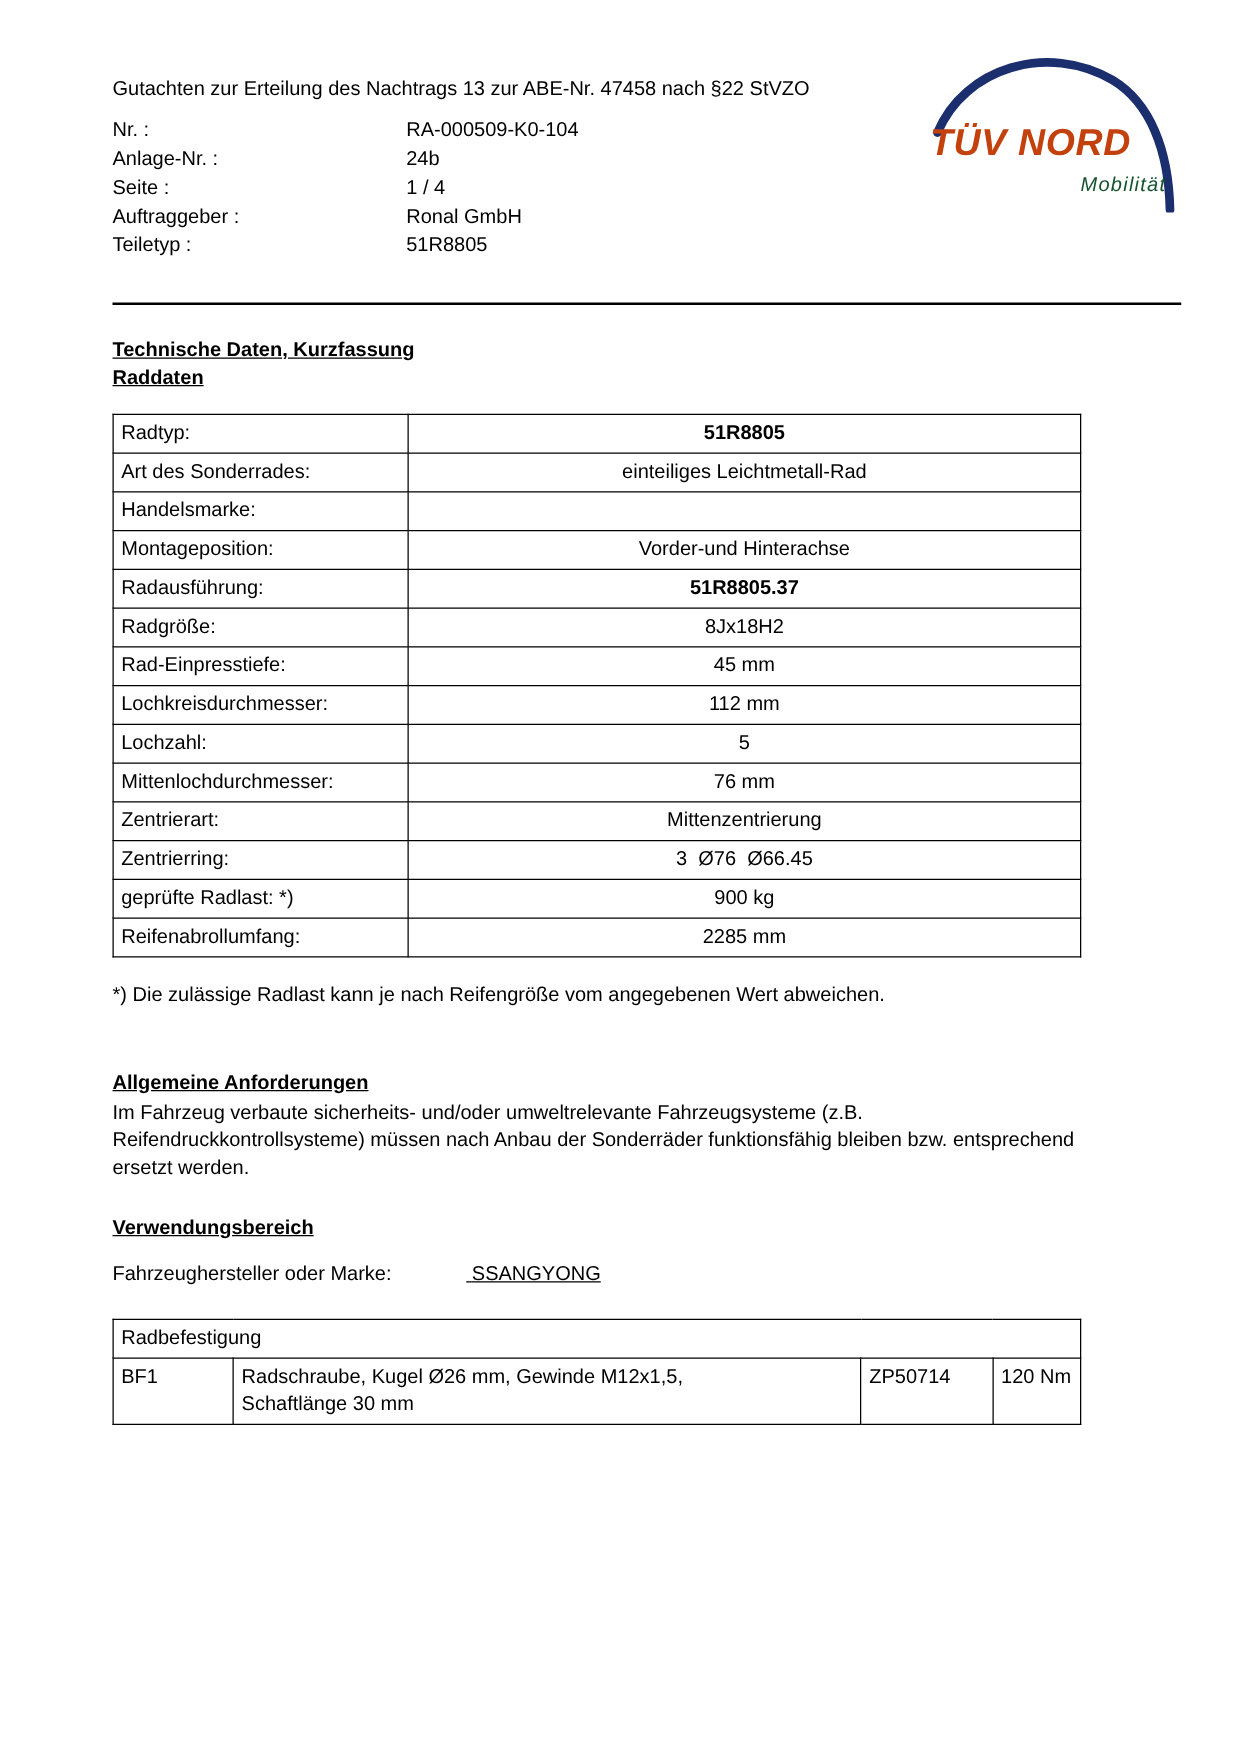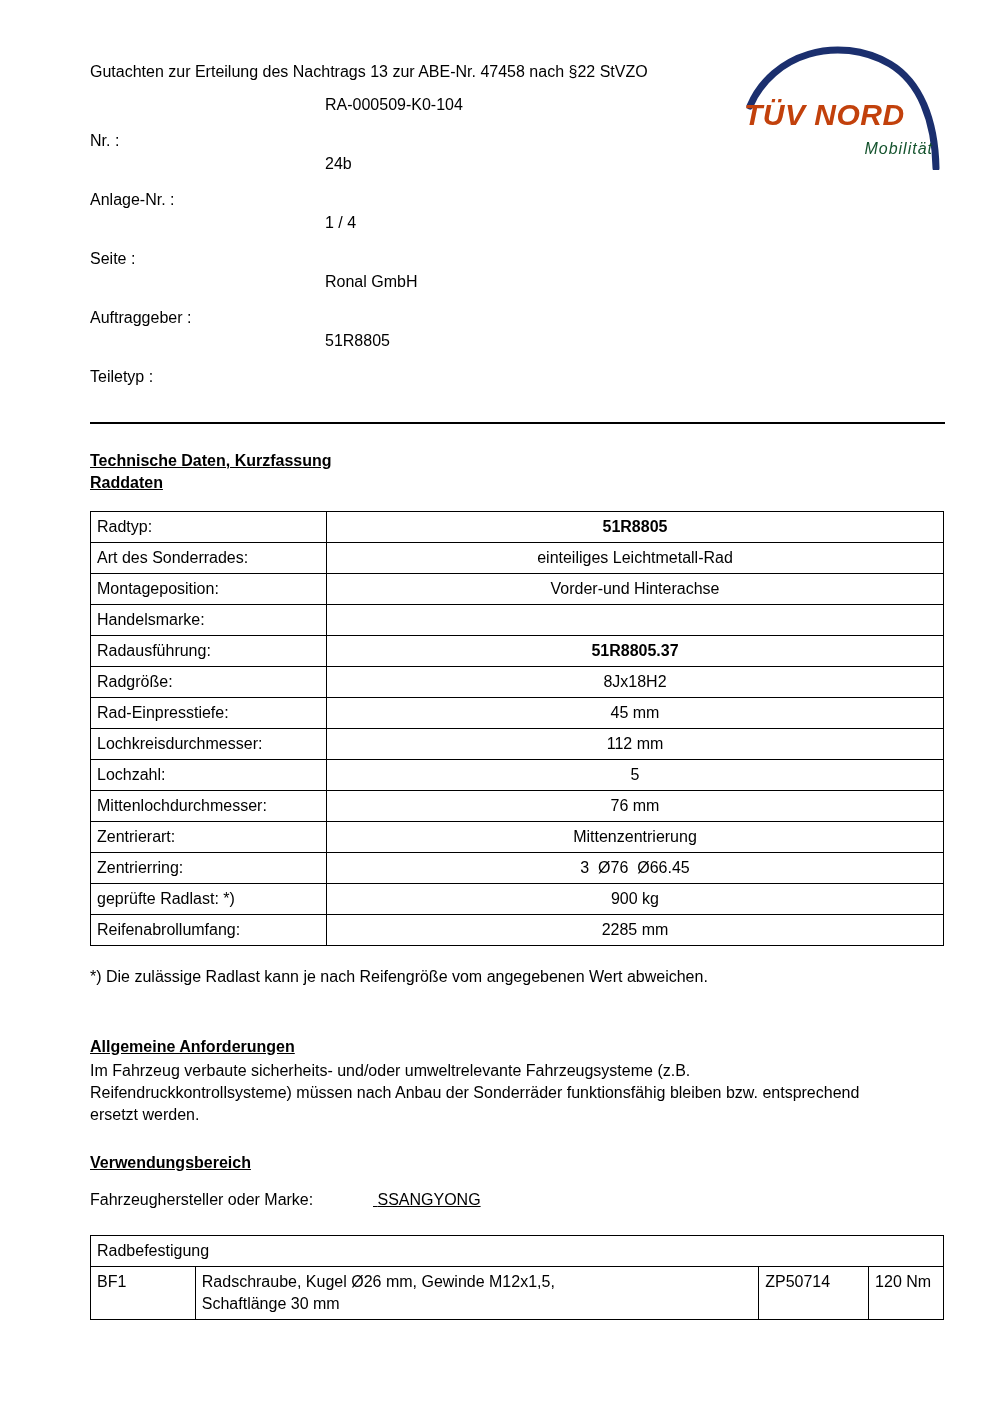--- a/index.html
+++ b/index.html
@@ -11,21 +11,21 @@
     font-size: 16px;
     color: #000;
     position: relative;
   }
   .page { padding: 60px 48px 0 90px; position: relative; width: 100%; height: 100%; }
 
   
   .header-block { line-height: 23px; }
   .header-title { margin-bottom: 10px; }
   .hrow { display: flex; }
-  .hrow .hlabel { width: 235px; flex: 0 0 235px; margin-top: 36px; }
+  .hrow .hlabel { width: 235px; flex: 0 0 235px; }
   .hrow .hvalue { flex: 1; }
 
   
   .logo { position: absolute; top: 38px; left: 742px; width: 205px; height: 132px; }
   .logo svg { position: absolute; top: 0; left: 0; }
   .logo-text {
     position: absolute; top: 60px; left: 2px;
     font-size: 30px; font-weight: bold; font-style: italic;
     color: #c2410c; letter-spacing: 0.5px; white-space: nowrap;
   }
@@ -33,21 +33,21 @@
     position: absolute; top: 102px; right: 14px;
     font-size: 16px; font-style: italic; color: #14532d; letter-spacing: 1px;
   }
 
   .rule { border: none; border-top: 2px solid #000; margin: 34px 0 0 0; }
 
   .sec-heading { font-weight: bold; text-decoration: underline; margin-top: 26px; line-height: 22px; }
   .sec-subheading { font-weight: bold; text-decoration: underline; line-height: 22px; }
 
   
-  table { border-collapse: collapse; width: 854px; }
+  table { border-collapse: collapse; width: 775px; }
   td { border: 1px solid #000; padding: 4px 6px; line-height: 22px; }
   .data-table { margin-top: 17px; }
   .data-table .lbl { width: 236px; text-align: left; }
   .data-table .val { text-align: center; white-space: pre-wrap; }
   .strong { font-weight: bold; }
 
   .footnote { margin-top: 20px; line-height: 22px; }
 
   .para { margin: 2px 0 0 0; max-width: 805px; line-height: 22px; }
   .usage-line { margin-top: 15px; line-height: 22px; text-decoration: underline; }
@@ -110,26 +110,26 @@
     <tbody>
         <tr>
       <td class="lbl">Radtyp:</td>
       <td class="val strong">51R8805</td>
     </tr>
     <tr>
       <td class="lbl">Art des Sonderrades:</td>
       <td class="val">einteiliges Leichtmetall-Rad</td>
     </tr>
     <tr>
+      <td class="lbl">Handelsmarke:</td>
+      <td class="val"></td>
+    </tr>
+    <tr>
       <td class="lbl">Montageposition:</td>
       <td class="val">Vorder-und Hinterachse</td>
-    </tr>
-    <tr>
-      <td class="lbl">Handelsmarke:</td>
-      <td class="val"></td>
     </tr>
     <tr>
       <td class="lbl">Radausführung:</td>
       <td class="val strong">51R8805.37</td>
     </tr>
     <tr>
       <td class="lbl">Radgröße:</td>
       <td class="val">8Jx18H2</td>
     </tr>
     <tr>

